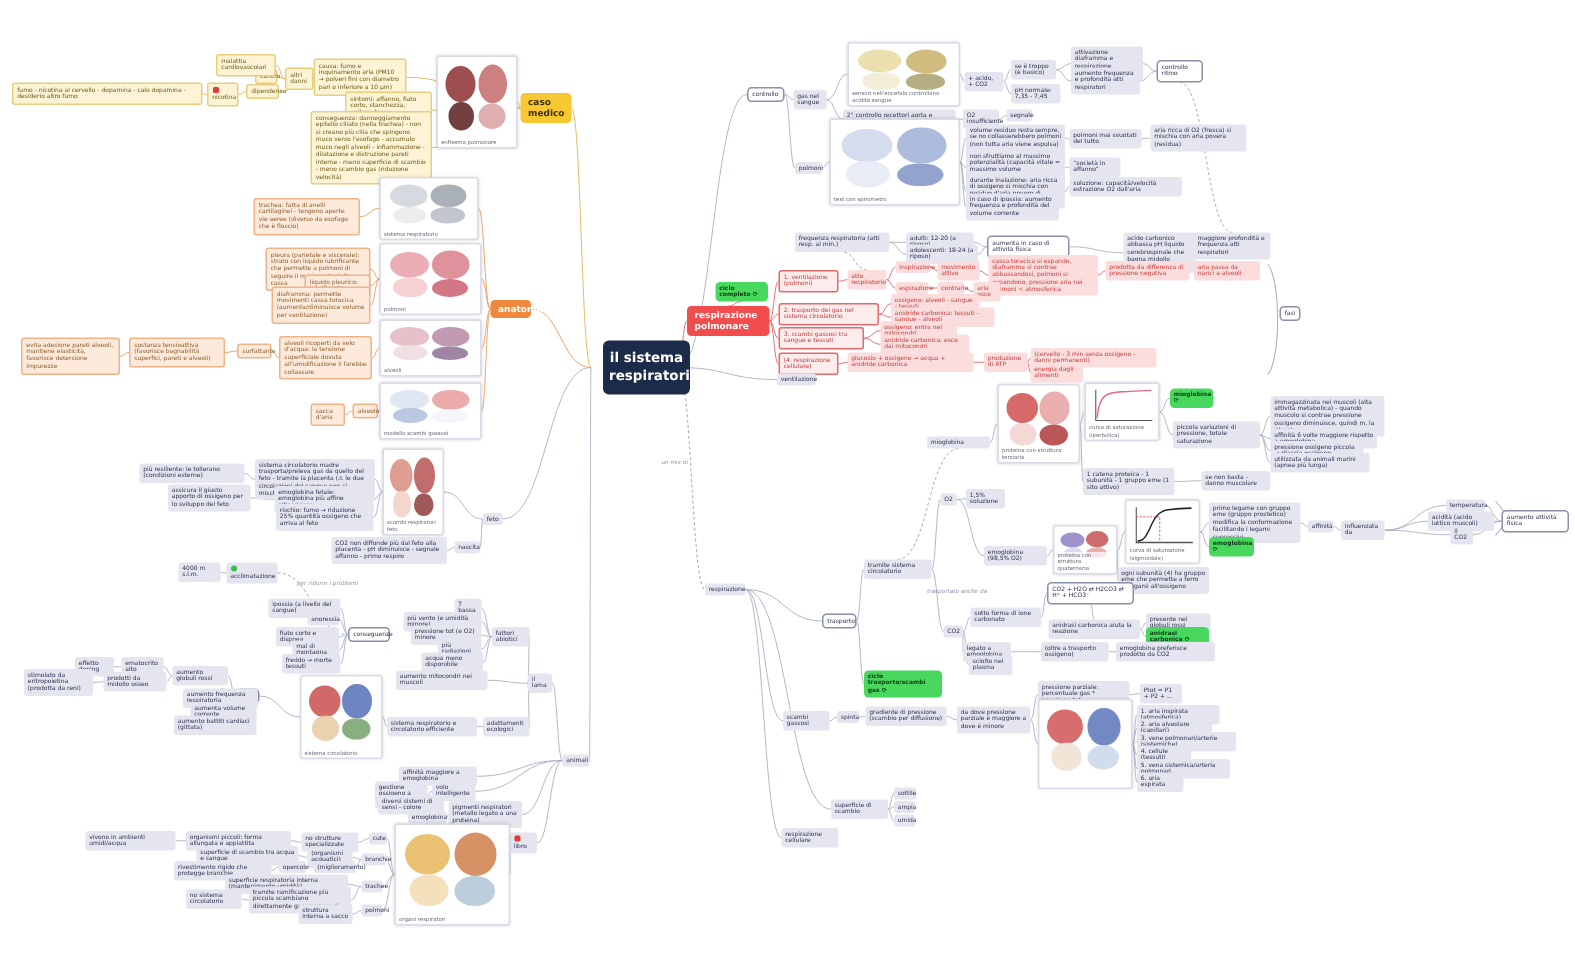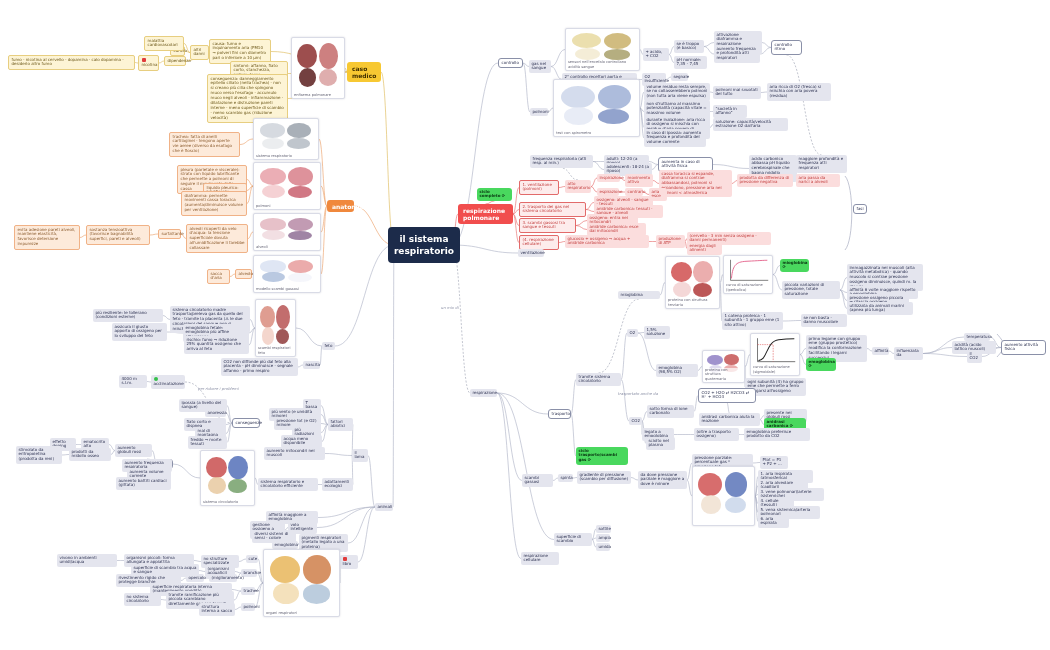--- a/index.html
+++ b/index.html
@@ -243,21 +243,21 @@
       <path d="M755,496 C756.5,496 756.5,503.5 758,503.5" fill="none" stroke="#a9aec2" stroke-width="0.6"></path>
       <path d="M755,496 C756.5,496 756.5,512.5 758,512.5" fill="none" stroke="#a9aec2" stroke-width="0.6"></path>
       <path d="M755,496 C756.5,496 756.5,521.5 758,521.5" fill="none" stroke="#a9aec2" stroke-width="0.6"></path>
       <path d="M592,539.5 C594,539.5 594,529 596,529" fill="none" stroke="#a9aec2" stroke-width="0.6"></path>
       <path d="M592,539.5 C594,539.5 594,538 596,538" fill="none" stroke="#a9aec2" stroke-width="0.6"></path>
       <path d="M592,539.5 C594,539.5 594,547 596,547" fill="none" stroke="#a9aec2" stroke-width="0.6"></path>
       <path d="M845,176 C854,186 854,240 845,250" fill="none" stroke="#a9aec2" stroke-width="0.7"></path>
       <path d="M714,33 C723,43 723,47 714,57" fill="none" stroke="#a9aec2" stroke-width="0.7"></path>
       <path d="M997,334 C1006,344 1006,347 997,357" fill="none" stroke="#a9aec2" stroke-width="0.7"></path>
     </svg>
-    <div class="n center" style="left: 388px; top: 227px; width: 72px;">il sistema respiratorio</div>
+    <div class="n center" style="left: 402px; top: 227px; width: 58px;">il sistema respiratorio</div>
     <div class="n y" style="left: 8px; top: 55px; width: 127px;">fumo - nicotina al cervello - dopamina - calo dopamina - desiderio altro fumo</div>
     <div class="n y" style="left: 138px; top: 55px; width: 21px;"><span class="icr"></span>nicotina</div>
     <div class="n y" style="left: 164px; top: 56px; width: 22px;">dipendenza</div>
     <div class="n y" style="left: 170px; top: 46px; width: 15px;">cancro</div>
     <div class="n y" style="left: 144px; top: 36px; width: 40px;">malattia cardiovascolari</div>
     <div class="n y" style="left: 190px; top: 45px; width: 19px;">altri danni</div>
     <div class="n y" style="left: 209px; top: 39px; width: 62px;">causa: fumo e inquinamento aria (PM10 → polveri fini con diametro pari o inferiore a 10 μm)</div>
     <div class="n y" style="left: 230px; top: 61px; width: 58px;">sintomi: affanno, fiato corto, stanchezza, pallore, tosse, svenimento</div>
     <div class="n y" style="left: 207px; top: 74px; width: 81px;">conseguenza: danneggiamento epitelio ciliato (nella trachea) - non si creano più cilia che spingono muco verso l'esofago - accumulo muco negli alveoli - infiammazione - dilatazione e distruzione pareti interne - meno superficie di scambio - meno scambio gas (riduzione velocità)</div>
     <div class="n img" style="left: 291px; top: 37px; width: 54px; height: 62px;">

